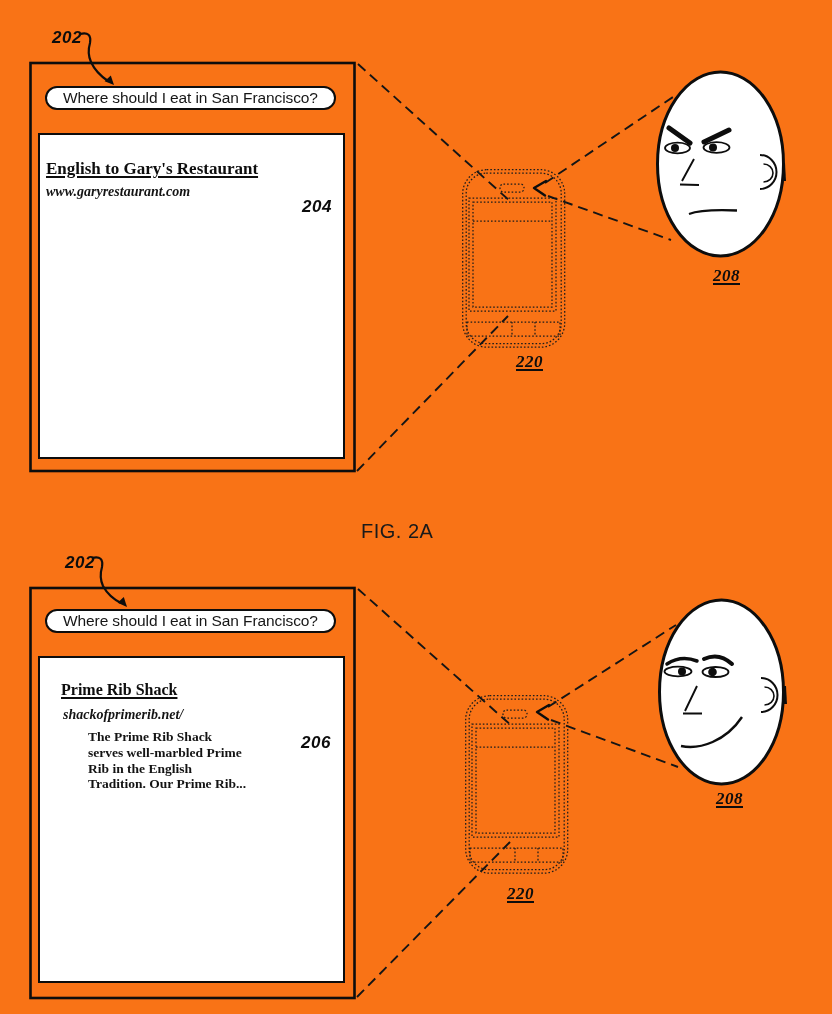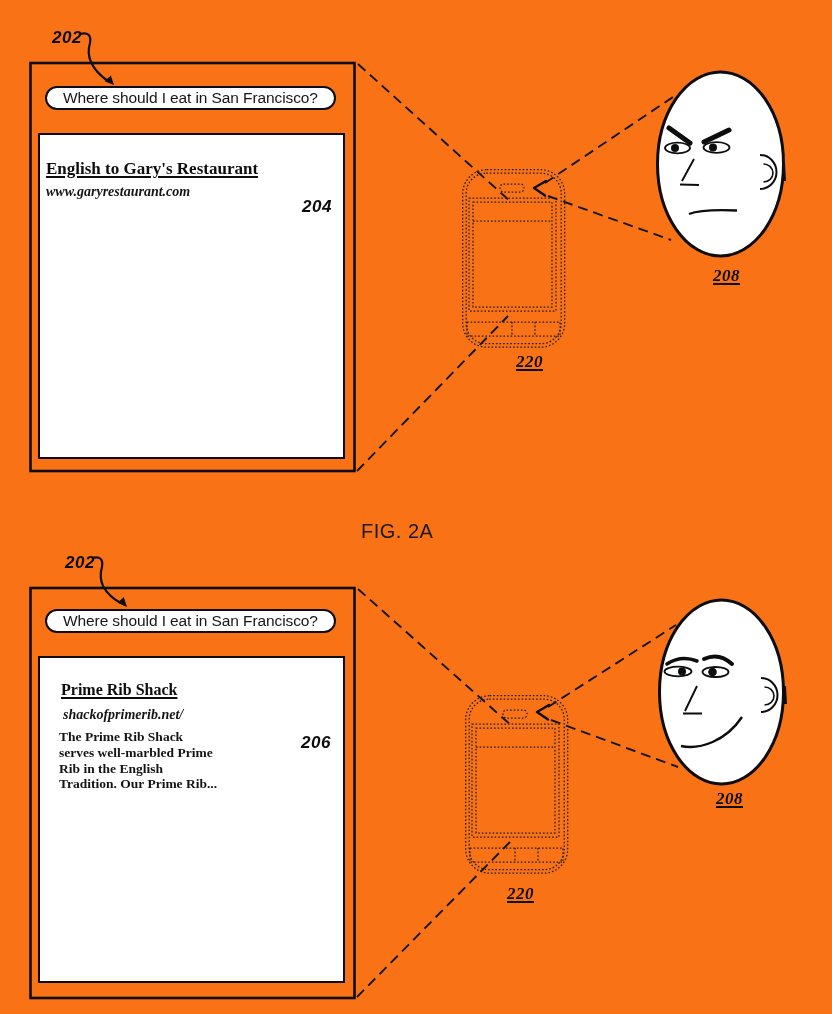--- a/index.html
+++ b/index.html
@@ -11,21 +11,21 @@
   .refnum.u{text-decoration:underline;text-decoration-thickness:1.5px;text-underline-offset:2px;font-family:Liberation Serif, serif;}
   .pill{box-sizing:border-box;border:2.4px solid #0d0d0d;border-radius:13px;
         display:flex;align-items:center;padding-left:16px;
         font:400 15.5px "Liberation Sans",sans-serif;color:#161616;letter-spacing:-0.1px;background:#fff;}
   .resultbox{box-sizing:border-box;border:2.4px solid #0d0d0d;background:#fff;}
   .sr-title{font:700 17px "Liberation Serif",serif;color:#0d0d0d;text-decoration:underline;
             text-decoration-thickness:1.6px;text-underline-offset:2px;white-space:nowrap;}
   .sr-title.big{font-size:16px;}
   .sr-url{font:italic 700 14px "Liberation Serif",serif;color:#141414;white-space:nowrap;}
   .sr-snippet{font:700 14.5px/18px "Liberation Serif",serif;color:#141414;white-space:pre-line;}
-  .sr-snippet.b{font-size:13.5px;line-height:15.8px;}
+  .sr-snippet.b{font-size:13.5px;line-height:15.8px;margin-left:29px;}
   .figcap{font:400 20px "Liberation Sans",sans-serif;color:#1a1a1a;letter-spacing:0.5px;}
 </style>
 </head>
 <body>
 
 <div id="canvas">
 
   <svg id="art" width="832" height="1014" viewBox="0 0 832 1014">
     <defs>
       <g id="phone" fill="none" stroke="#1c1c1c" stroke-width="1.25" stroke-dasharray="1.6 2">

